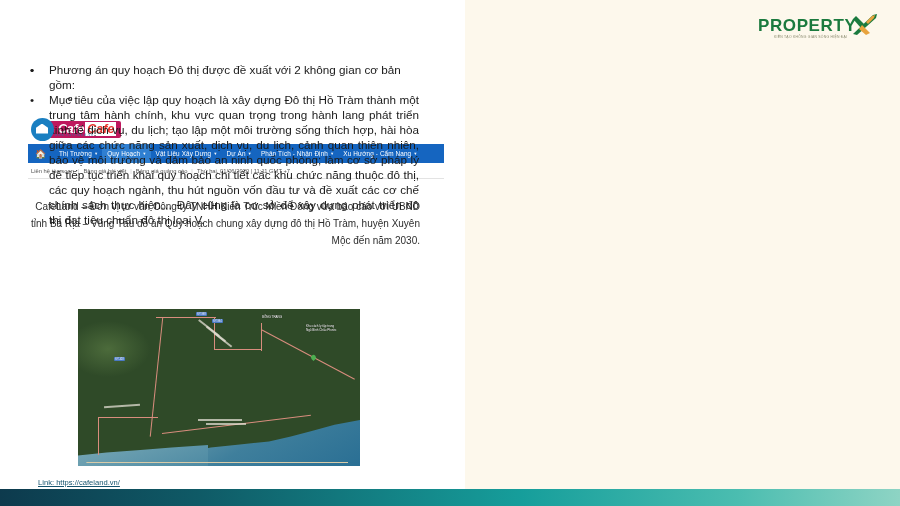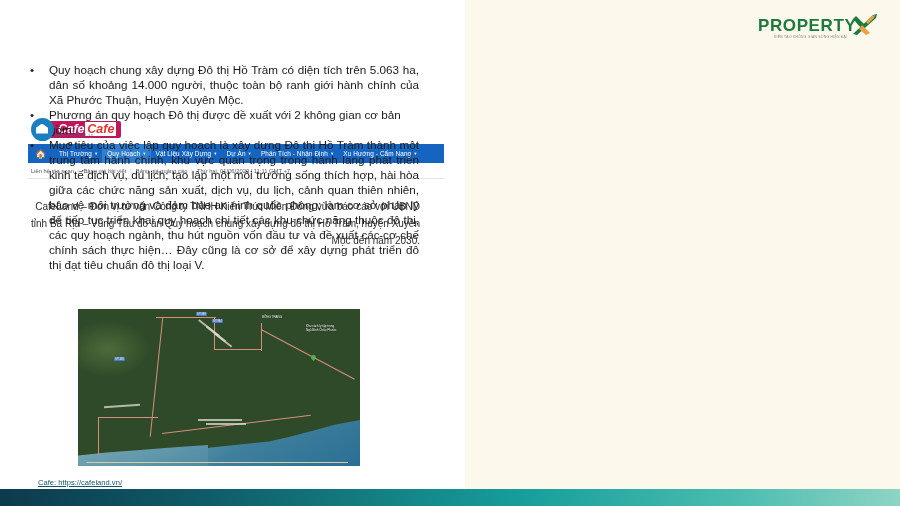--- a/index.html
+++ b/index.html
@@ -418,26 +418,25 @@
       <div class="hamlet" id="ham6"></div>
       <div class="hwy-badge" style="left:118px;top:3px;">ĐT.998</div>
       <div class="hwy-badge" style="left:134px;top:10px;">ĐT.994</div>
       <div class="hwy-badge" style="left:36px;top:48px;">ĐT.328</div>
       <div class="sat-label" style="left:184px;top:6px;">BÔNG TRANG</div>
       <div class="sat-label" style="left:228px;top:16px;width:34px;white-space:normal;line-height:1.25;">Khu cách ly tập trung Ngũ Bình Châu Phước</div>
       <div id="sat-pin"></div>
     </div>
   </div>
 
-  <a id="cl-link" href="#">Cafe: https://cafeland.vn/</a>
+  <a id="cl-link" href="#">Link: https://cafeland.vn/</a>
 
   <div id="rp-list">
     <div class="lvl1">
       <span class="mk">•</span>
-      <span>Quy hoạch chung xây dựng Đô thị Hồ Tràm có diện tích trên 5.063 ha, dân số khoảng 14.000 người, thuộc toàn bộ ranh giới hành chính của Xã Phước Thuận, Huyện Xuyên Mộc.</span>
     </div>
     <div class="lvl1 nojust">
       <span class="mk">•</span>
       <span>Phương án quy hoạch Đô thị được đề xuất với 2 không gian cơ bản gồm:</span>
     </div>
     <div class="lvl2">
       <span class="mk">o</span>
     </div>
     <div class="lvl2">
       <span class="mk">o</span>

